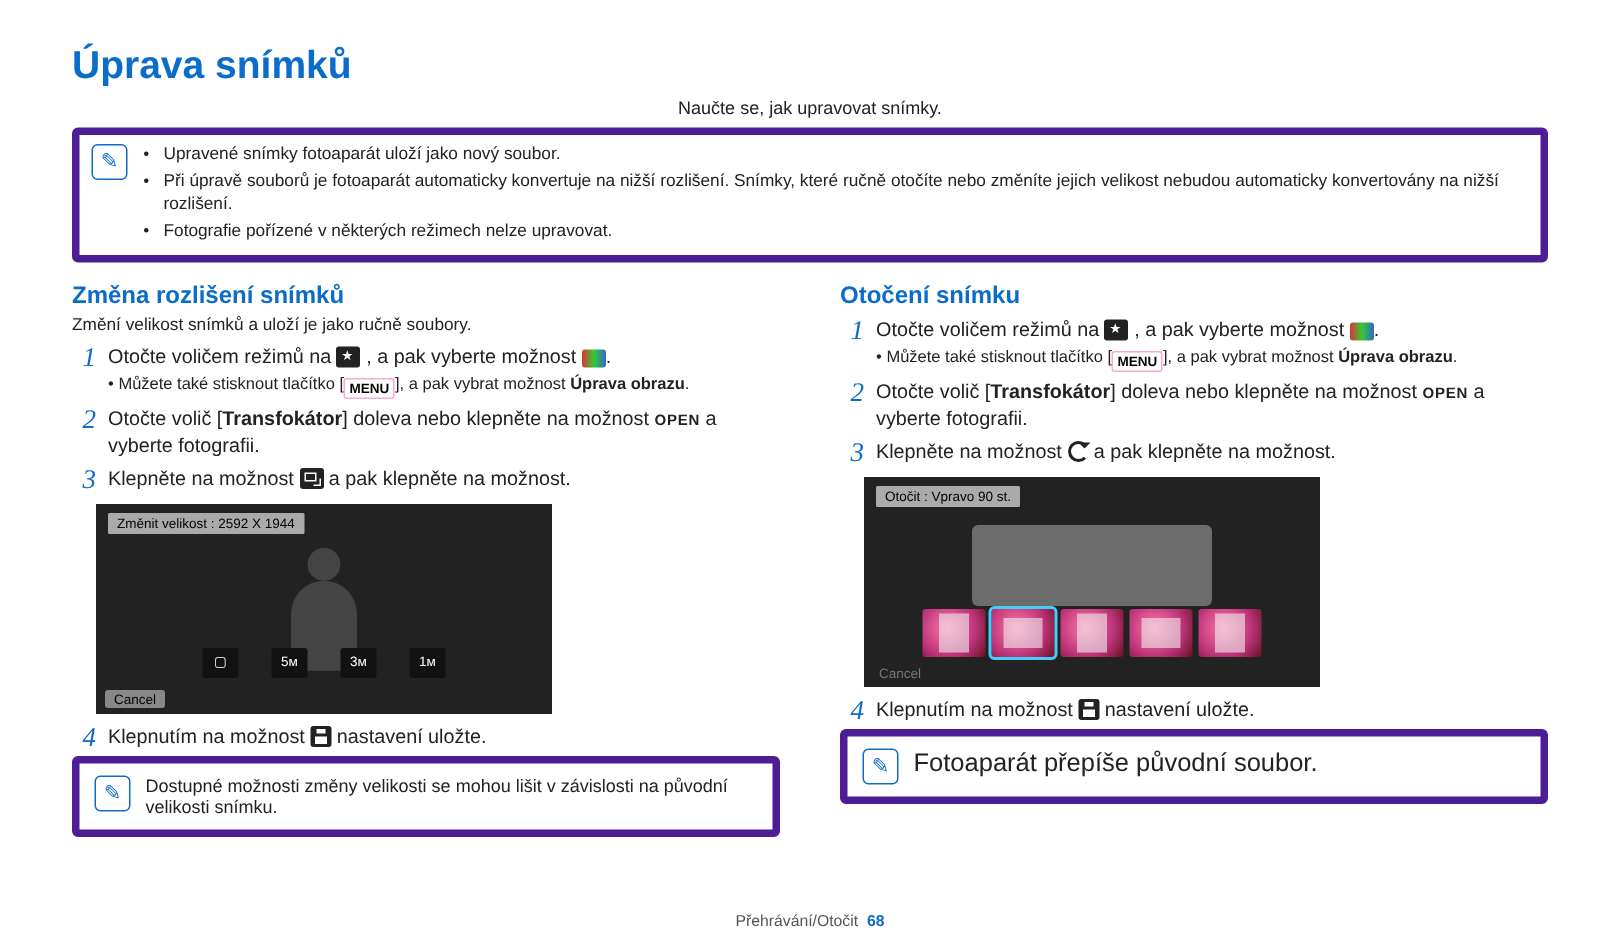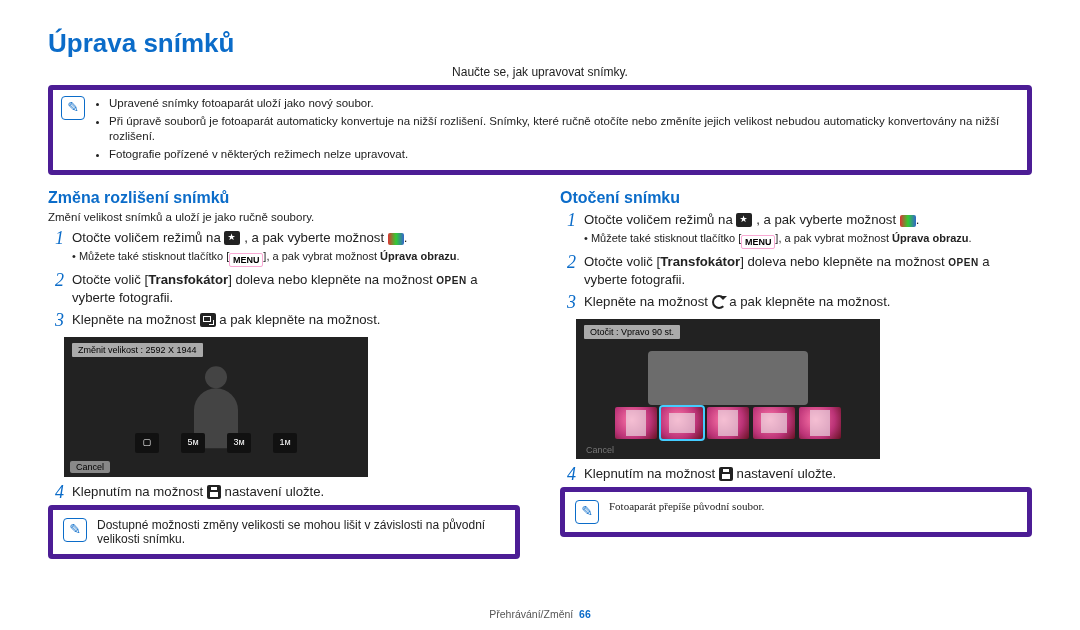--- a/index.html
+++ b/index.html
@@ -477,23 +477,23 @@
       <div class="step-num">4</div>
       <div class="step-body">
         <span>Klepnutím na možnost </span>
         <span class="ic ic-save"></span>
         <span> nastavení uložte.</span>
       </div>
     </div>
 
     <div class="info-box small-pad">
       <div class="info-icon"></div>
-      <div style="font-size:11px;font-family:Liberation Serif, serif;">Fotoaparát přepíše původní soubor.</div>
+      <div style="font-size:17px;">Fotoaparát přepíše původní soubor.</div>
     </div>
   </div>
 
 </div>
 
 <div class="footer">
-  <span>Přehrávání/Změní</span>&nbsp;&nbsp;<span class="pn">66</span>
+  <span>Přehrávání/Otočit</span>&nbsp;&nbsp;<span class="pn">68</span>
 </div>
 
 </div>
 
 </body></html>

